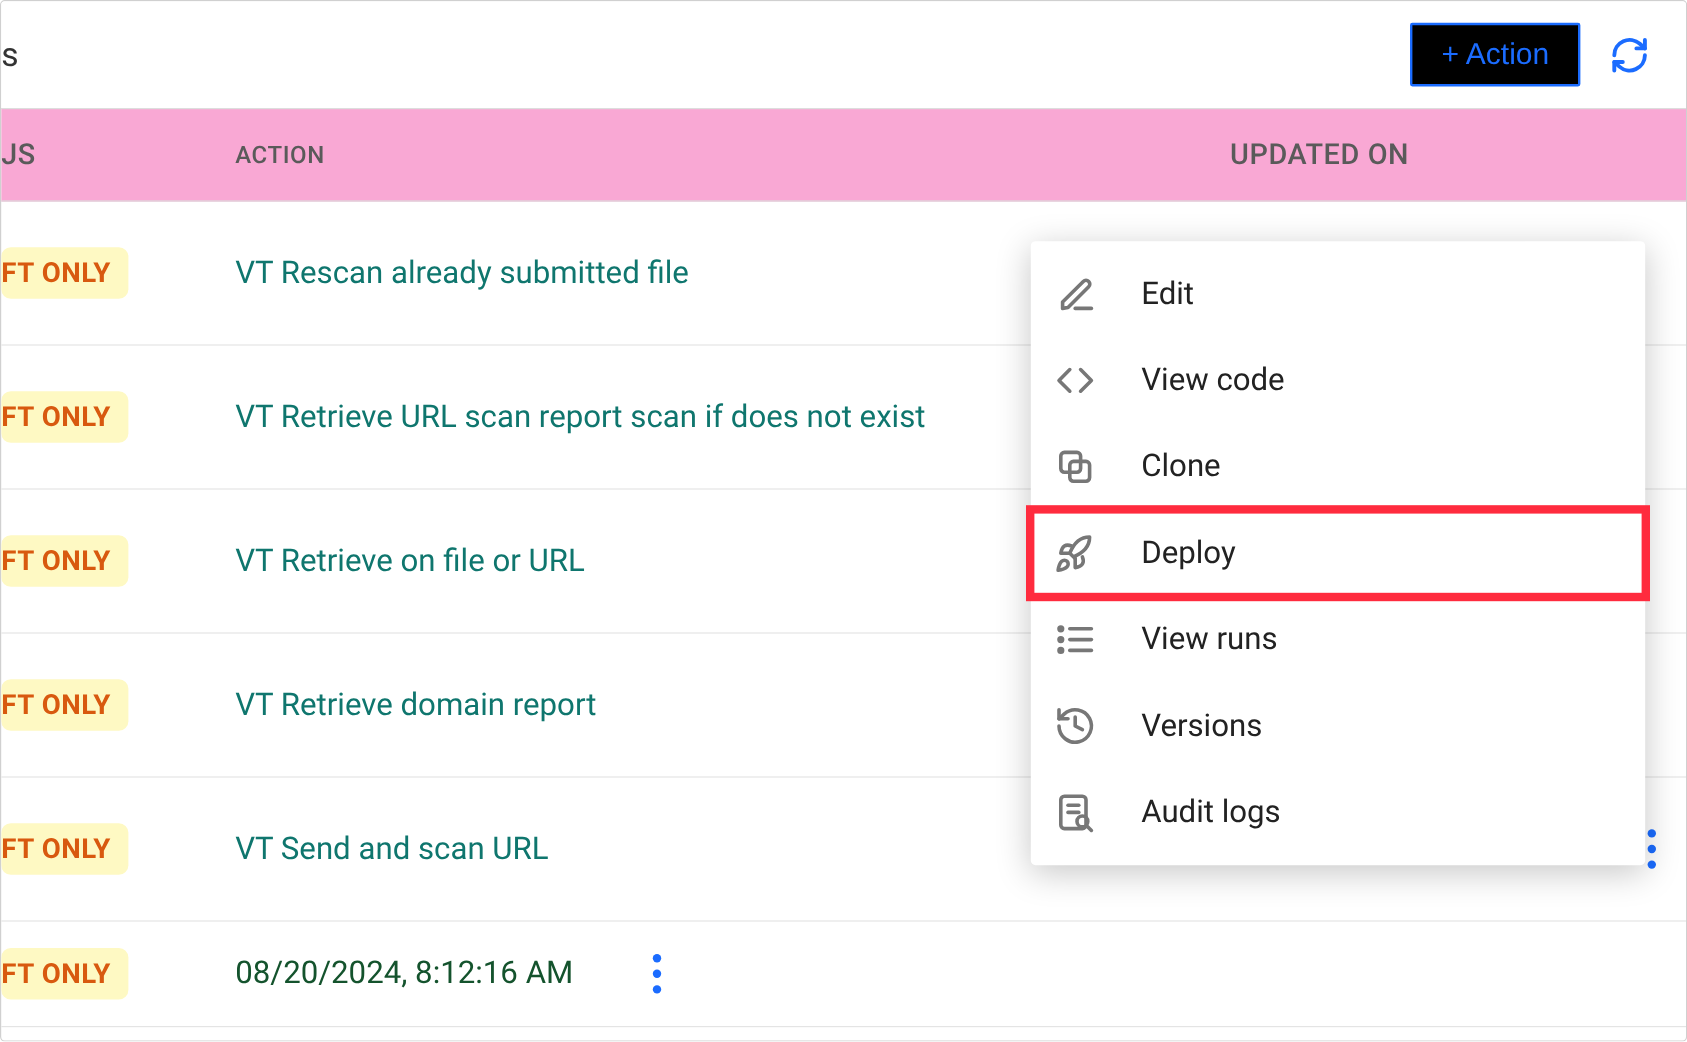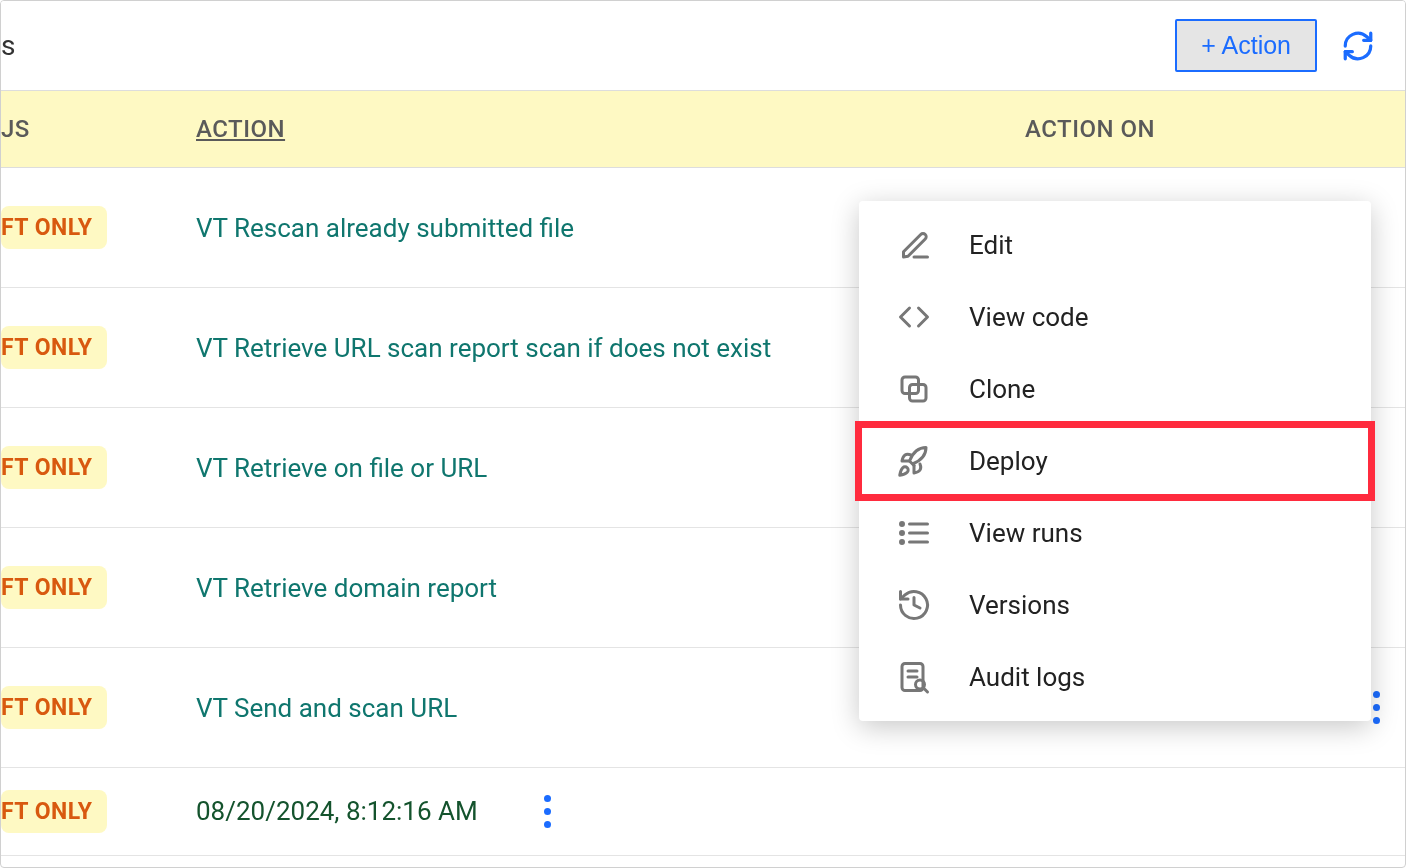--- a/index.html
+++ b/index.html
@@ -33,59 +33,58 @@
   padding-left: 0;
 }
 .toolbar-right {
   display: flex;
   align-items: center;
   gap: 24px;
 }
 .action-button {
   border: 2px solid #1b6cff;
   color: #1b6cff;
-  background: #e5e5e5;
+  background: #000000;
   font-size: 25px;
   font-weight: 500;
   padding: 10px 24px;
   border-radius: 2px;
   cursor: pointer;
   display: flex;
   align-items: center;
 }
 .refresh-icon {
   color: #1b6cff;
   cursor: pointer;
   display: flex;
   align-items: center;
 }
 .table-header {
-  background: #fef9c3;
+  background: #f9a8d4;
   display: flex;
   align-items: center;
   height: 78px;
   border-top: 1px solid #ddd;
   border-bottom: 1px solid #ddd;
 }
 .col-status {
   width: 195px;
   padding-left: 0;
   font-size: 24px;
   font-weight: 500;
   color: #5a5a5a;
   letter-spacing: 0.5px;
 }
 .col-action {
   flex: 1;
   padding-left: 0;
-  font-size: 24px;
+  font-size: 20px;
   font-weight: 500;
   color: #5a5a5a;
   letter-spacing: 0.5px;
-  text-decoration: underline;
 }
 .col-updated {
   width: 380px;
   font-size: 24px;
   font-weight: 500;
   color: #5a5a5a;
   letter-spacing: 0.5px;
 }
 .row {
   display: flex;
@@ -148,21 +147,21 @@
   background: #fff;
   border-radius: 4px;
   box-shadow: 0 6px 28px rgba(0,0,0,0.22);
   padding: 8px 0;
   z-index: 100;
 }
 .menu-item {
   display: flex;
   align-items: center;
   height: 72px;
-  padding: 0 36px;
+  padding: 0 18px;
   font-size: 26px;
   color: #222;
   cursor: pointer;
   gap: 36px;
 }
 .menu-item.highlighted {
   outline: 7px solid #ff2b3e;
   outline-offset: -3px;
 }
 .menu-icon {
@@ -192,21 +191,21 @@
           <path d="M21 12a9 9 0 0 1-15 6.7L3 16"></path>
           <path d="M3 21v-5h5"></path>
         </svg>
       </span>
     </div>
   </div>
 
   <div class="table-header">
     <div class="col-status">JS</div>
     <div class="col-action">ACTION</div>
-    <div class="col-updated">ACTION ON</div>
+    <div class="col-updated">UPDATED ON</div>
   </div>
 
   <div class="row">
     <div class="cell-status">
       <span class="badge">FT ONLY</span>
     </div>
     <div class="cell-action">VT Rescan already submitted file</div>
     <div class="cell-updated"></div>
     <div class="cell-menu"></div>
   </div>

